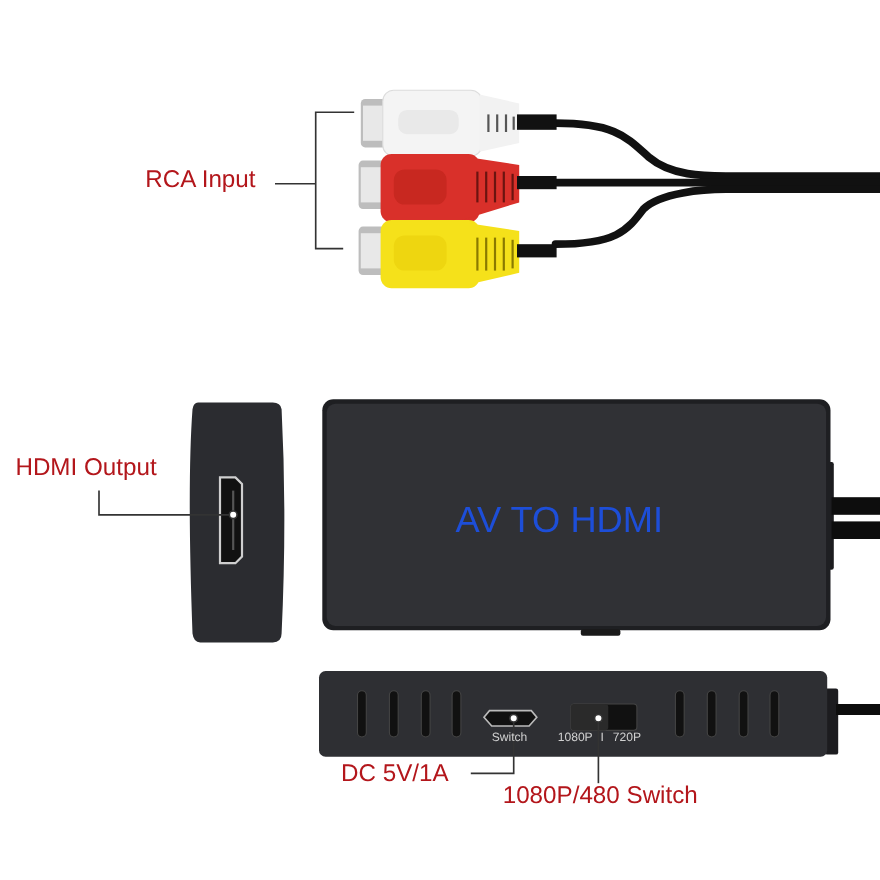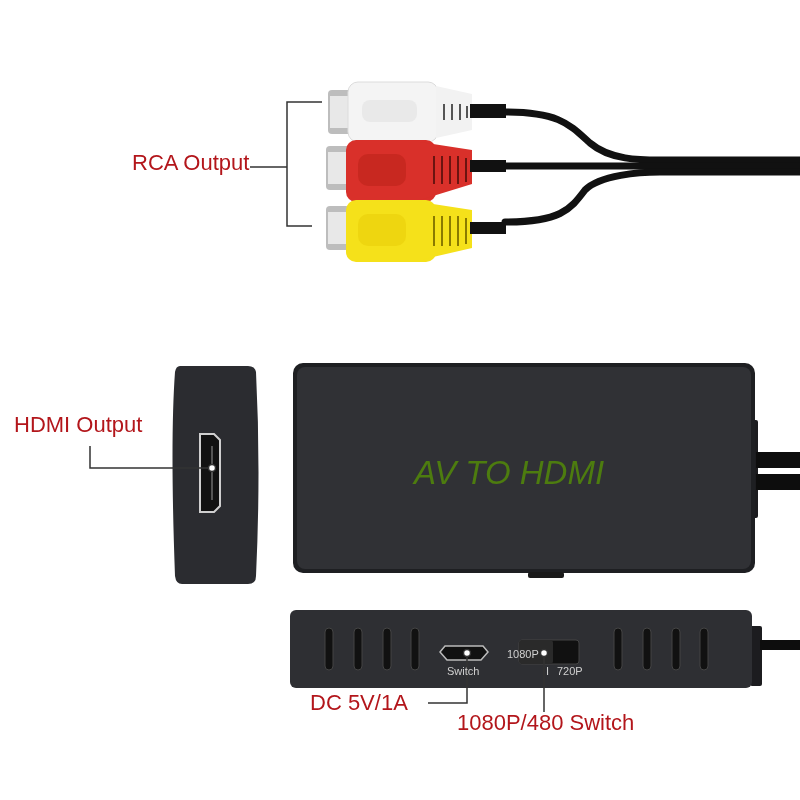--- a/index.html
+++ b/index.html
@@ -1,19 +1,19 @@
 <!DOCTYPE html>
 <html><head>
 <meta charset="utf-8">
 <style>
   html, body { margin:0; padding:0; background:#ffffff; }
   body { width:800px; height:800px; position:relative; overflow:hidden; font-family:"Liberation Sans", sans-serif; }
   .callout { color:#b3161b; font-size:22px; position:absolute; white-space:nowrap; line-height:1; }
   svg { position:absolute; left:0; top:0; }
-  .device-text { position:absolute; color:#4d7c0f; white-space:nowrap;font-style:italic; }
+  .device-text { position:absolute; color:#1d4ed8; white-space:nowrap; }
   .small-label { position:absolute; color:#d0d0d0; font-size:11px; white-space:nowrap; }
 </style>
 </head>
 <body>
 
 <svg width="800" height="800" viewBox="0 0 800 800">
 
   <g fill="none" stroke="#111" stroke-width="7" stroke-linecap="round">
     <path d="M505,112 C560,112 570,125 590,143 C610,160 640,160 660,160 L800,160"></path>
     <path d="M505,166 L800,166"></path>
@@ -117,23 +117,23 @@
   </g>
 
   <g stroke="#333" stroke-width="1.5" fill="none">
     <circle cx="467" cy="653" r="3.5" fill="#fff"></circle>
     <path d="M467,657 L467,703 L428,703"></path>
     <circle cx="544" cy="653" r="3.5" fill="#fff"></circle>
     <line x1="544" y1="657" x2="544" y2="712"></line>
   </g>
 </svg>
 
-<div class="callout" style="left:132px;top:152px;">RCA Output</div>
+<div class="callout" style="left:132px;top:152px;">RCA Input</div>
 <div class="callout" style="left:14px;top:414px;">HDMI Output</div>
 <div class="callout" style="left:310px;top:692px;">DC 5V/1A</div>
 <div class="callout" style="left:457px;top:712px;">1080P/480 Switch</div>
 
 <div class="device-text" style="left:414px;top:454px;font-size:33px;">AV TO HDMI</div>
 
 <div class="small-label" style="left:447px;top:665px;">Switch</div>
-<div class="small-label" style="left:507px;top:648px;">1080P</div>
+<div class="small-label" style="left:507px;top:665px;">1080P</div>
 <div class="small-label" style="left:546px;top:665px;">I</div>
 <div class="small-label" style="left:557px;top:665px;">720P</div>
 
 </body></html>

